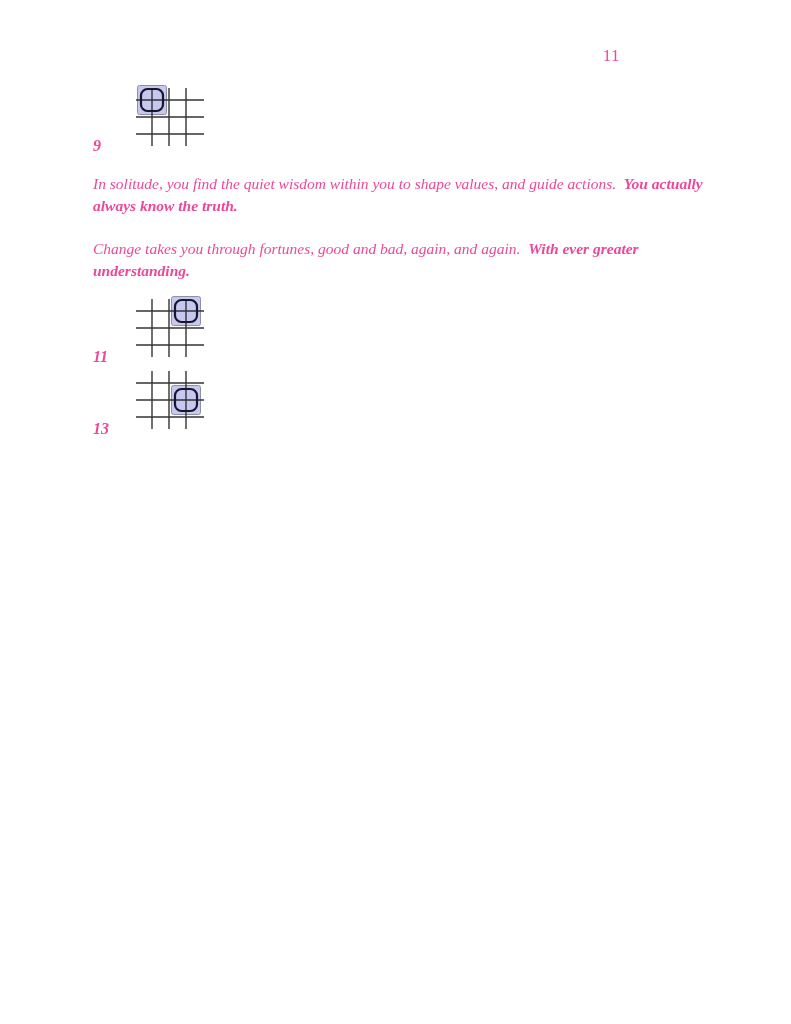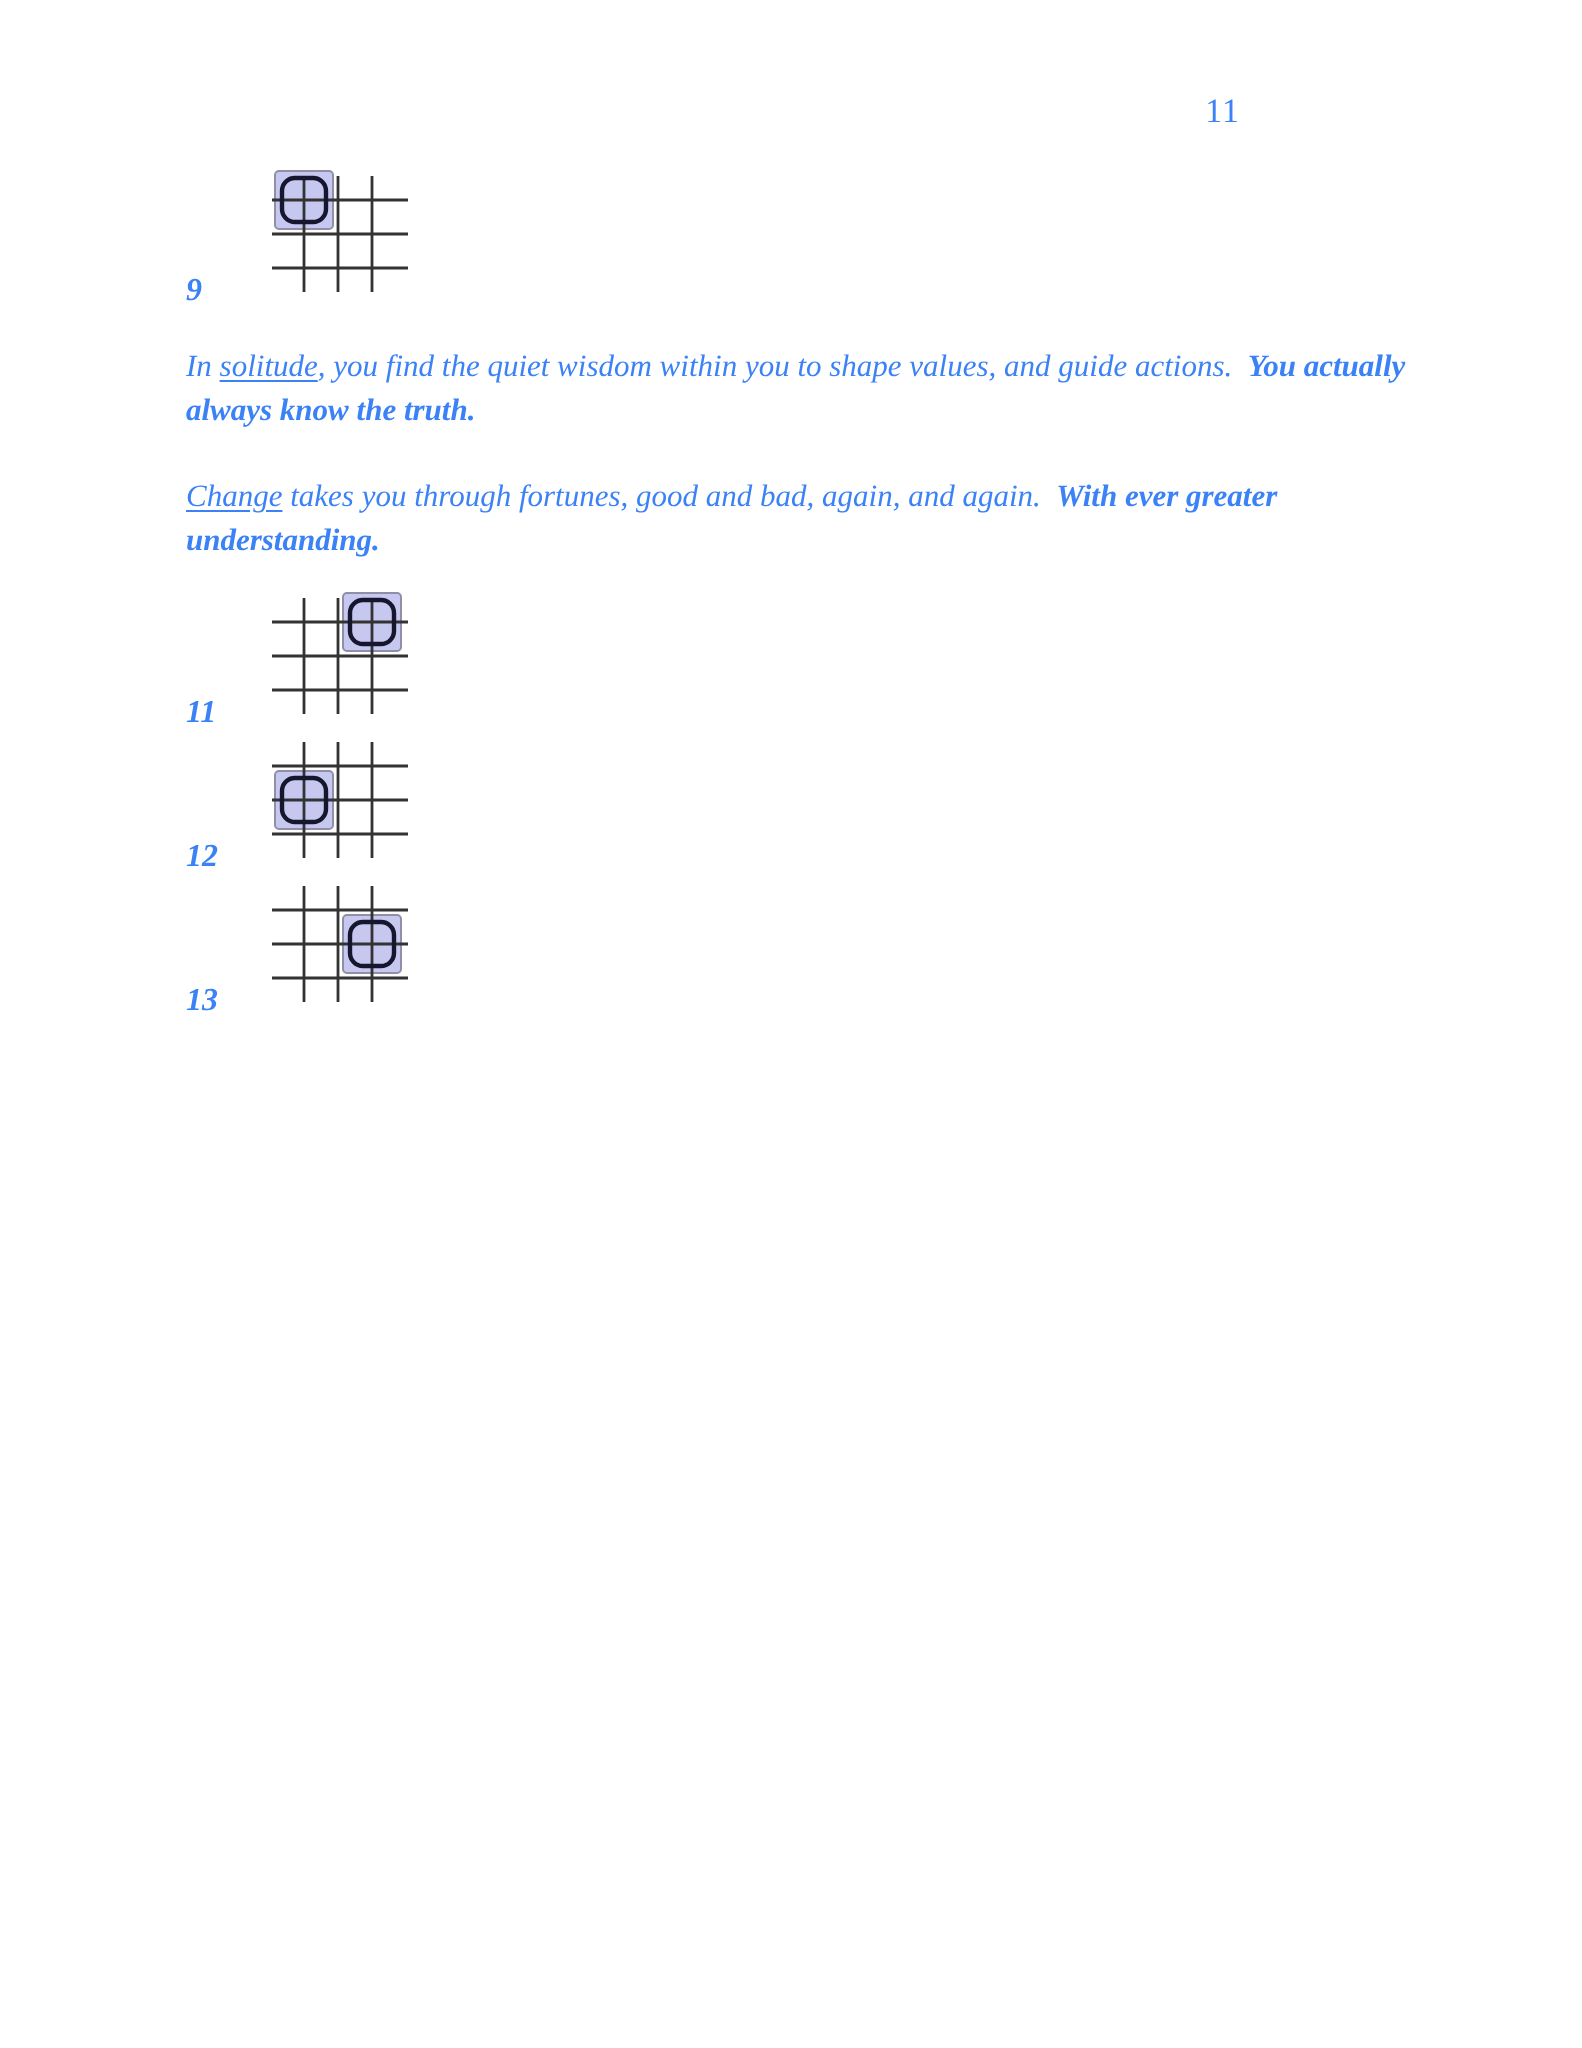--- a/index.html
+++ b/index.html
@@ -2,21 +2,21 @@
 <html><head>
 <meta charset="utf-8">
 <style>
   html, body { margin: 0; padding: 0; background: #ffffff; }
   .page {
     position: relative;
     width: 712px;
     height: 1024px;
     background: #ffffff;
     font-family: "Liberation Serif", "DejaVu Serif", serif;
-    color: #3b82f6;
+    color: #ec4899;
     overflow: hidden;
   }
   .page-number {
     position: absolute;
     top: 46px;
     right: 92px;
     font-size: 17px;
     letter-spacing: 0.5px;
   }
   .content {
@@ -42,21 +42,21 @@
     margin-left: 37px;
   }
   .entry-text {
     margin: 21px 0 9px 0;
     font-style: italic;
     font-size: 15.5px;
     line-height: 22px;
     white-space: pre-wrap;
   }
   .seg-bold { font-weight: bold; }
-  .seg-underline { text-decoration: underline; text-underline-offset: 2px; }
+  .seg-underline { text-underline-offset: 2px; }
 </style>
 </head>
 <body>
 
 <div class="page">
   <div class="page-number">11</div>
   <div class="content">
   <section class="entry">
     <div class="figure-row">
       <span class="entry-number">9</span>
@@ -88,33 +88,20 @@
             <line x1="56" y1="8" x2="56" y2="66" stroke="#333333" stroke-width="1.4"></line>
             <line x1="6" y1="20" x2="74" y2="20" stroke="#333333" stroke-width="1.4"></line>
             <line x1="6" y1="37" x2="74" y2="37" stroke="#333333" stroke-width="1.4"></line>
             <line x1="6" y1="54" x2="74" y2="54" stroke="#333333" stroke-width="1.4"></line>
             <rect x="45" y="9" width="22" height="22" rx="6.5" fill="none" stroke="#16162e" stroke-width="2.2"></rect>
           </svg>
         </div>
   </section>
 
   <section class="entry">
-    <div class="figure-row">
-      <span class="entry-number">12</span>
-    <svg width="80" height="72" viewBox="0 0 80 72" class="grid-svg">
-            <rect x="7.5" y="22.5" width="29" height="29" rx="2" fill="#c7c8ef" stroke="#8f8fa8" stroke-width="1"></rect>
-            <line x1="22" y1="8" x2="22" y2="66" stroke="#333333" stroke-width="1.4"></line>
-            <line x1="39" y1="8" x2="39" y2="66" stroke="#333333" stroke-width="1.4"></line>
-            <line x1="56" y1="8" x2="56" y2="66" stroke="#333333" stroke-width="1.4"></line>
-            <line x1="6" y1="20" x2="74" y2="20" stroke="#333333" stroke-width="1.4"></line>
-            <line x1="6" y1="37" x2="74" y2="37" stroke="#333333" stroke-width="1.4"></line>
-            <line x1="6" y1="54" x2="74" y2="54" stroke="#333333" stroke-width="1.4"></line>
-            <rect x="11" y="26" width="22" height="22" rx="6.5" fill="none" stroke="#16162e" stroke-width="2.2"></rect>
-          </svg>
-        </div>
   </section>
 
   <section class="entry">
     <div class="figure-row">
       <span class="entry-number">13</span>
     <svg width="80" height="72" viewBox="0 0 80 72" class="grid-svg">
             <rect x="41.5" y="22.5" width="29" height="29" rx="2" fill="#c7c8ef" stroke="#8f8fa8" stroke-width="1"></rect>
             <line x1="22" y1="8" x2="22" y2="66" stroke="#333333" stroke-width="1.4"></line>
             <line x1="39" y1="8" x2="39" y2="66" stroke="#333333" stroke-width="1.4"></line>
             <line x1="56" y1="8" x2="56" y2="66" stroke="#333333" stroke-width="1.4"></line>

